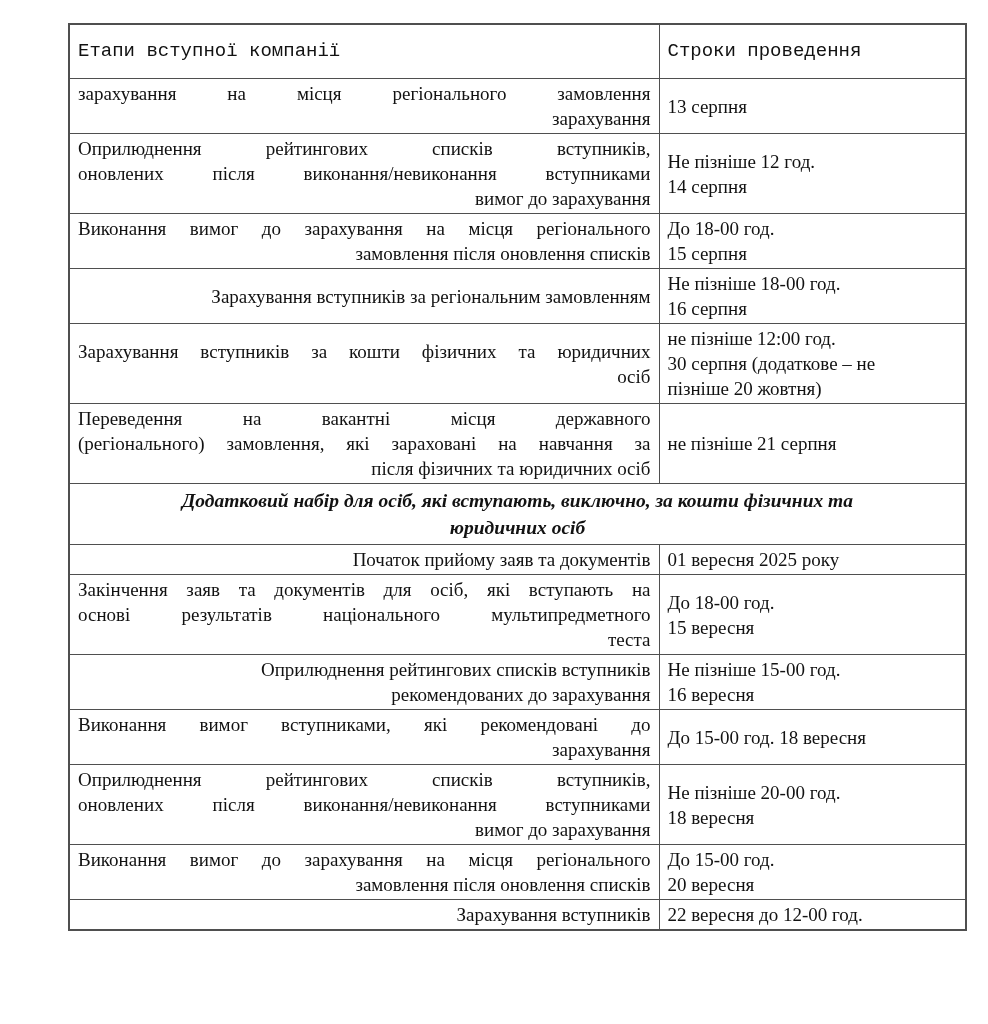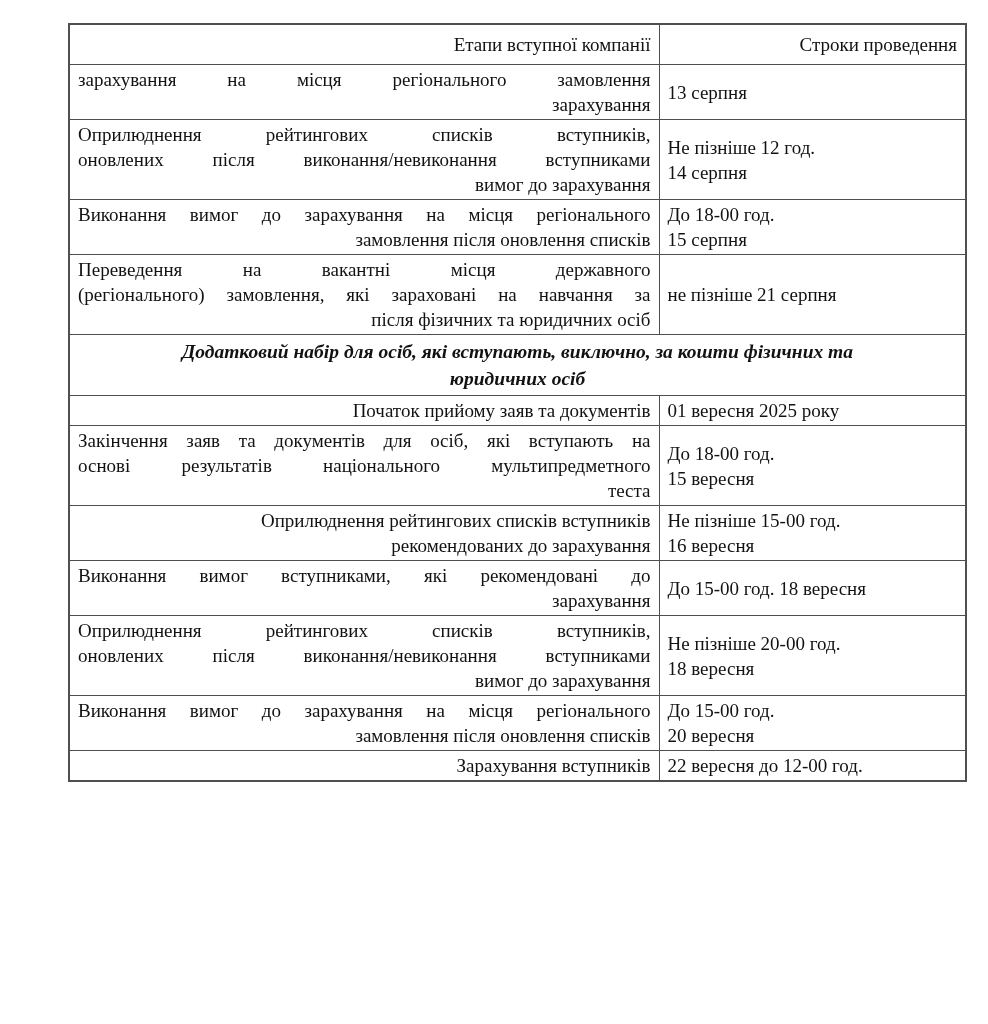--- a/index.html
+++ b/index.html
@@ -22,22 +22,23 @@
   .sched col.c2 { width: 307px; }
   .sched th, .sched td {
     border: 1px solid #4f4f4f;
     font-size: 19px;
     line-height: 25px;
     vertical-align: middle;
     padding: 2px 8px;
     font-weight: normal;
   }
   .sched th {
-    text-align: right;
-    padding: 7px 8px;
+    text-align: left;
+    padding: 14px 8px;
+    font-family: Liberation Mono, monospace;
   }
   td.stage { text-align: left; }
   td.stage .line { text-align: right; }
   td.stage .line.stretch {
     text-align: justify;
     text-align-last: justify;
   }
   td.term {
     text-align: left;
     white-space: pre-line;
@@ -89,21 +90,37 @@
 
     <tr>
       <td class="stage">
         <div class="line stretch">Виконання вимог до зарахування на місця регіонального</div>
         <div class="line">замовлення після оновлення списків</div>
       </td>
       <td class="term">До 18-00 год.
 15 серпня</td>
     </tr>
 
+    <tr>
+      <td class="stage">
+        <div class="line">Зарахування вступників за регіональним замовленням</div>
+      </td>
+      <td class="term">Не пізніше 18-00 год.
+16 серпня</td>
+    </tr>
 
+    <tr>
+      <td class="stage">
+        <div class="line stretch">Зарахування вступників за кошти фізичних та юридичних</div>
+        <div class="line">осіб</div>
+      </td>
+      <td class="term">не пізніше 12:00 год.
+30 серпня (додаткове – не
+пізніше 20 жовтня)</td>
+    </tr>
 
     <tr>
       <td class="stage">
         <div class="line stretch">Переведення на вакантні місця державного</div>
         <div class="line stretch">(регіонального) замовлення, які зараховані на навчання за</div>
         <div class="line">після фізичних та юридичних осіб</div>
       </td>
       <td class="term">не пізніше 21 серпня</td>
     </tr>
 

